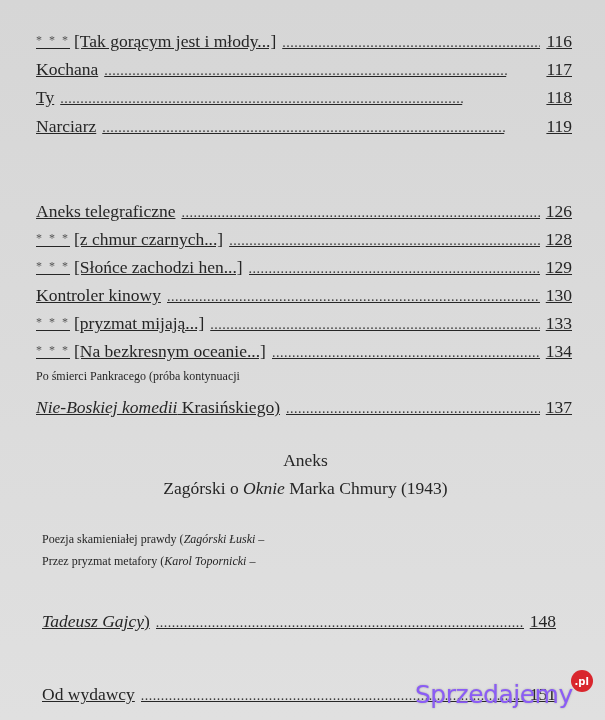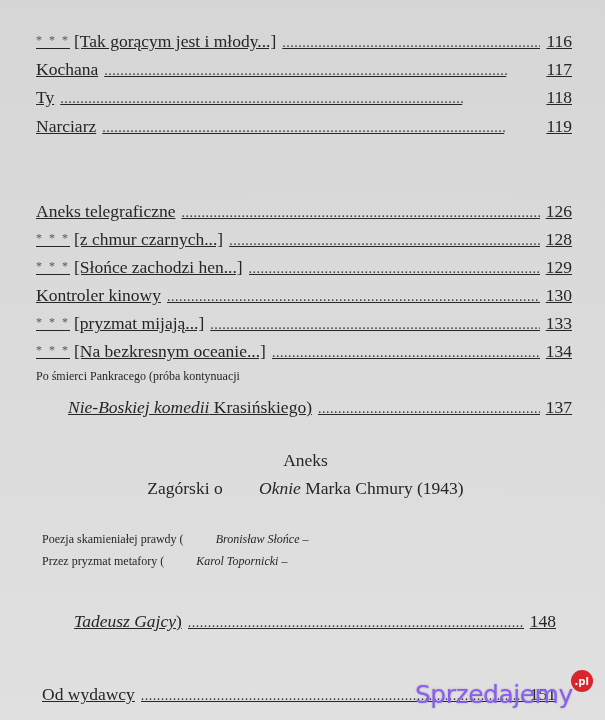--- a/index.html
+++ b/index.html
@@ -21,21 +21,21 @@
     font-size:14px;
   }
   .toc-row .leader::after {
     content:". . . . . . . . . . . . . . . . . . . . . . . . . . . . . . . . . . . . . . . . . . . . . . . . . . . . . . . . . . . . . . . . . . . . . . . . . . . . . . . . . . . . . . . . . . . . . . . . . . . . .";
     letter-spacing:-1.5px;
   }
   .toc-row .page-num { flex:0 0 auto; text-align:left; }
   .stars { color:#555; font-size:12px; letter-spacing:2px; margin-right:4px; position:relative; top:-3px; }
   .plain-line { position:absolute; left:36px; font-size:12px; white-space:nowrap; }
   .center-line { position:absolute; left:0; width:605px; text-align:center; font-size:17.5px; }
-  i { font-style:italic;margin-left:32px; }
+  i { font-style:italic; }
   .watermark {
     position:absolute; left:415px; top:680px; height:36px; display:flex; align-items:flex-start;
   }
   .wm-text {
     font-family:"DejaVu Sans", sans-serif; font-weight:normal; font-size:25px;
     color:#8b5cf6; letter-spacing:-0.5px;
     text-shadow: 0 0 2px rgba(120,120,120,0.6);
   }
   .wm-badge {
     width:22px; height:22px; border-radius:50%; background:#d9262d; color:#fff;
@@ -102,21 +102,21 @@
   <div class="plain-line" style="top:369px">Po śmierci Pankracego (próba kontynuacji</div>
   <div class="toc-row" style="top:397px">
     <span class="title"><i>Nie-Boskiej komedii</i><span> Krasińskiego)</span></span>
     <span class="leader"></span>
     <span class="page-num">137</span>
   </div>
 
   <div class="center-line" style="top:450px; left:3px">Aneks</div>
   <div class="center-line" style="top:478px; left:3px"><span>Zagórski o </span><i>Oknie</i><span> Marka Chmury (1943)</span></div>
 
-  <div class="plain-line" style="top:532px; left:42px"><span>Poezja skamieniałej prawdy (</span><i>Bronisław Słońce –</i></div>
+  <div class="plain-line" style="top:532px; left:42px"><span>Poezja skamieniałej prawdy (</span><i>Zagórski Łuski –</i></div>
   <div class="plain-line" style="top:554px; left:42px"><span>Przez pryzmat metafory (</span><i>Karol Topornicki –</i></div>
   <div class="toc-row" style="top:611px; left:42px; width:514px">
     <span class="title"><i>Tadeusz Gajcy</i><span>)</span></span>
     <span class="leader"></span>
     <span class="page-num">148</span>
   </div>
 
   <div class="toc-row" style="top:684px; left:42px; width:514px">
     <span class="title">Od wydawcy</span>
     <span class="leader"></span>

